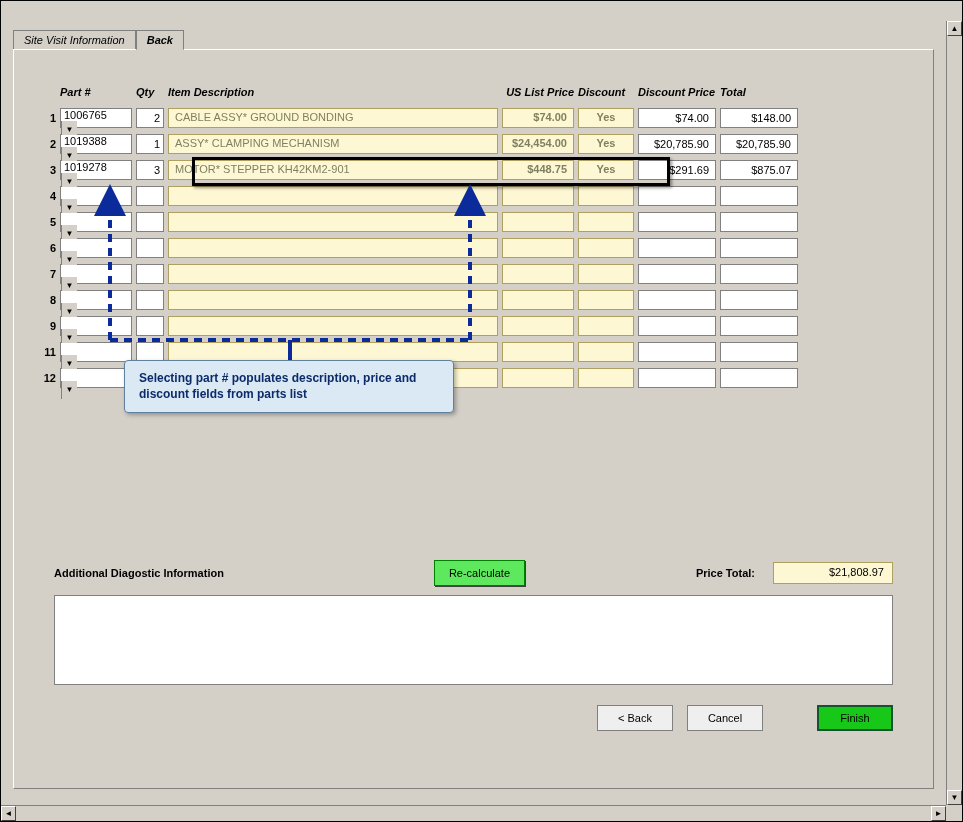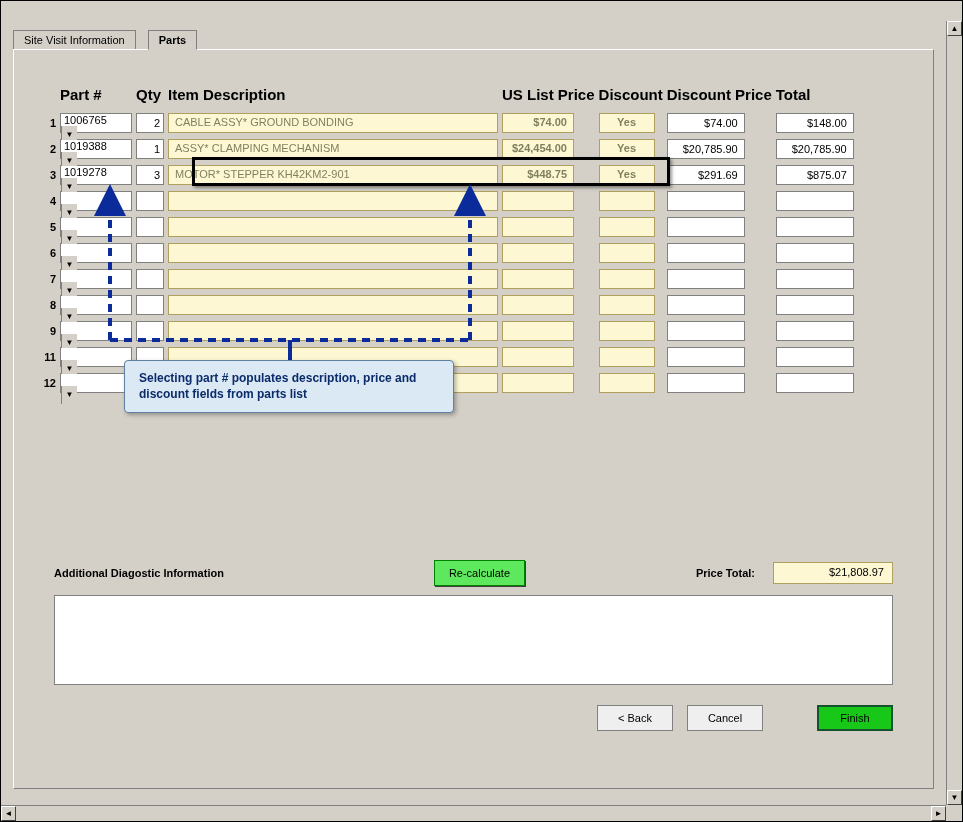--- a/index.html
+++ b/index.html
@@ -87,22 +87,23 @@
 .corner {
   position: absolute;
   right: 0;
   bottom: 0;
   width: 16px;
   height: 16px;
   background: #d4d0c8;
 }
 .tabs {
   display: flex;
-  gap: 12px;
+  gap: 0;
   padding: 8px 12px 0 12px;
+  font-style: italic;
 }
 .tab {
   border: 1px solid #808080;
   border-bottom: none;
   background: #d4d0c8;
   padding: 3px 10px;
   font-size: 11px;
   cursor: pointer;
   position: relative;
   top: 1px;
@@ -121,22 +122,23 @@
   background: #d4d0c8;
   height: 740px;
   position: relative;
   padding: 30px 20px 20px 20px;
 }
 .grid {
   position: relative;
 }
 .hdr {
   font-weight: bold;
-  font-size: 15px;
+  font-size: 11px;
   padding-bottom: 4px;
+  font-style: italic;
 }
 table.parts {
   border-collapse: separate;
   border-spacing: 4px 6px;
 }
 table.parts td { vertical-align: middle; }
 .rownum { font-weight: bold; text-align: right; width: 18px; font-size: 11px;}
 .combo {
   display: flex;
   width: 72px;
@@ -296,21 +298,21 @@
 }
 </style>
 </head>
 <body>
 
 <div class="window">
 
   <div class="client">
     <div class="tabs">
       <div class="tab">Site Visit Information</div>
-      <div class="tab active">Parts</div>
+      <div class="tab active">Back</div>
     </div>
 
     <div class="panel">
       <div class="grid">
         <table class="parts">
           <tbody>
               <tr>
             <td></td>
             <td class="hdr">Part #</td>
             <td class="hdr">Qty</td>

